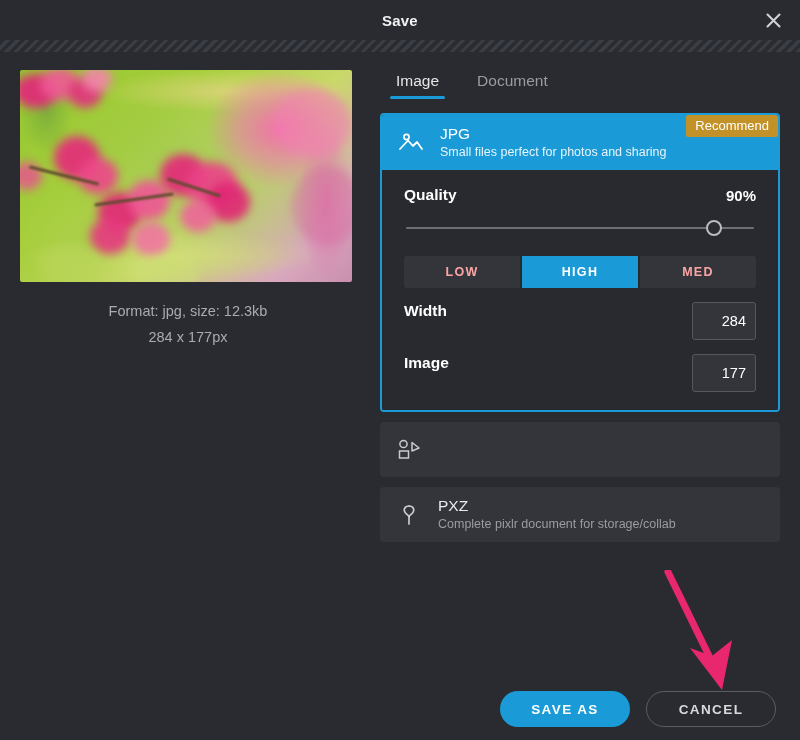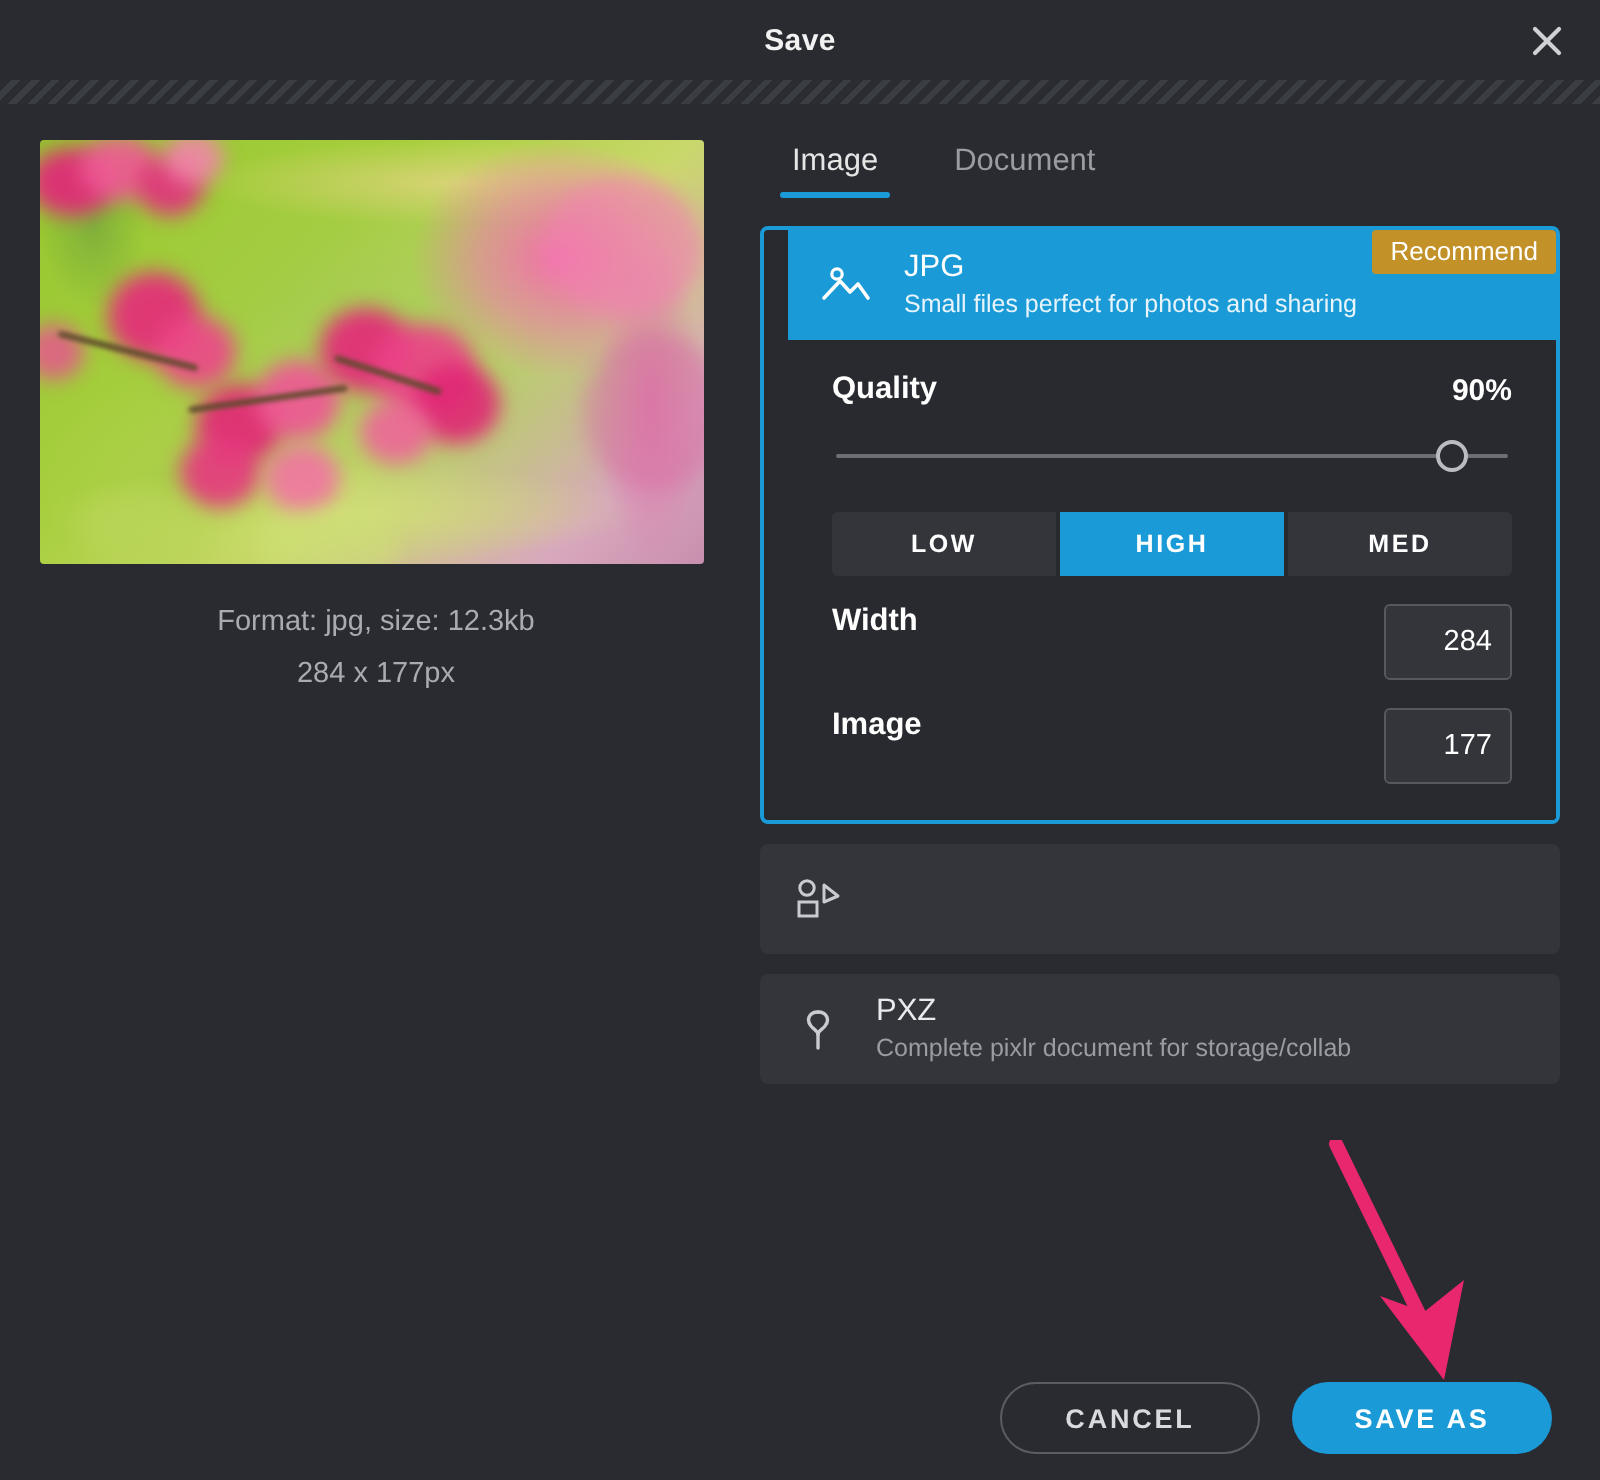--- a/index.html
+++ b/index.html
@@ -148,21 +148,20 @@
 
   .fmt-card {
     border-radius: 4px;
     overflow: hidden;
     margin-bottom: 10px;
   }
   .fmt-card.selected {
     border: 2px solid #1a9bd7;
     background: #282a2f;
     margin-bottom: 10px;
-    padding-left: 12px;
   }
 
   .fmt-row {
     display: flex;
     align-items: center;
     gap: 14px;
     padding: 9px 14px;
     background: #33353b;
     min-height: 55px;
     cursor: pointer;
@@ -254,21 +253,21 @@
   #quality-segments {
     display: flex;
     margin-top: 14px;
     gap: 2px;
   }
   .seg {
     flex: 1;
     text-align: center;
     padding: 9px 0;
     background: #33353b;
-    color: #ffffff;
+    color: #fca5a5;
     font-size: 12.5px;
     font-weight: bold;
     letter-spacing: 1.3px;
     cursor: pointer;
   }
   .seg:first-child { border-radius: 3px 0 0 3px; }
   .seg:last-child { border-radius: 0 3px 3px 0; }
   .seg.active {
     background: #1a9bd7;
     color: #ffffff;
@@ -476,22 +475,22 @@
               <div class="fmt-desc">Complete pixlr document for storage/collab</div>
             </div>
           </div>
         </div>
 
       </div>
     </div>
   </div>
 
   <div id="footer">
+    <button id="saveas-button">SAVE AS</button>
     <button id="cancel-button">CANCEL</button>
-    <button id="saveas-button">SAVE AS</button>
   </div>
 
   <svg id="annotation-arrow" viewBox="0 0 120 125">
     <path d="M8 2 L52 92" stroke="#e8276f" stroke-width="7" stroke-linecap="round" fill="none"></path>
     <path d="M30 78 L62 120 L72 70 L52 86 Z" fill="#e8276f"></path>
   </svg>
 
 </div>
 
 </body></html>

